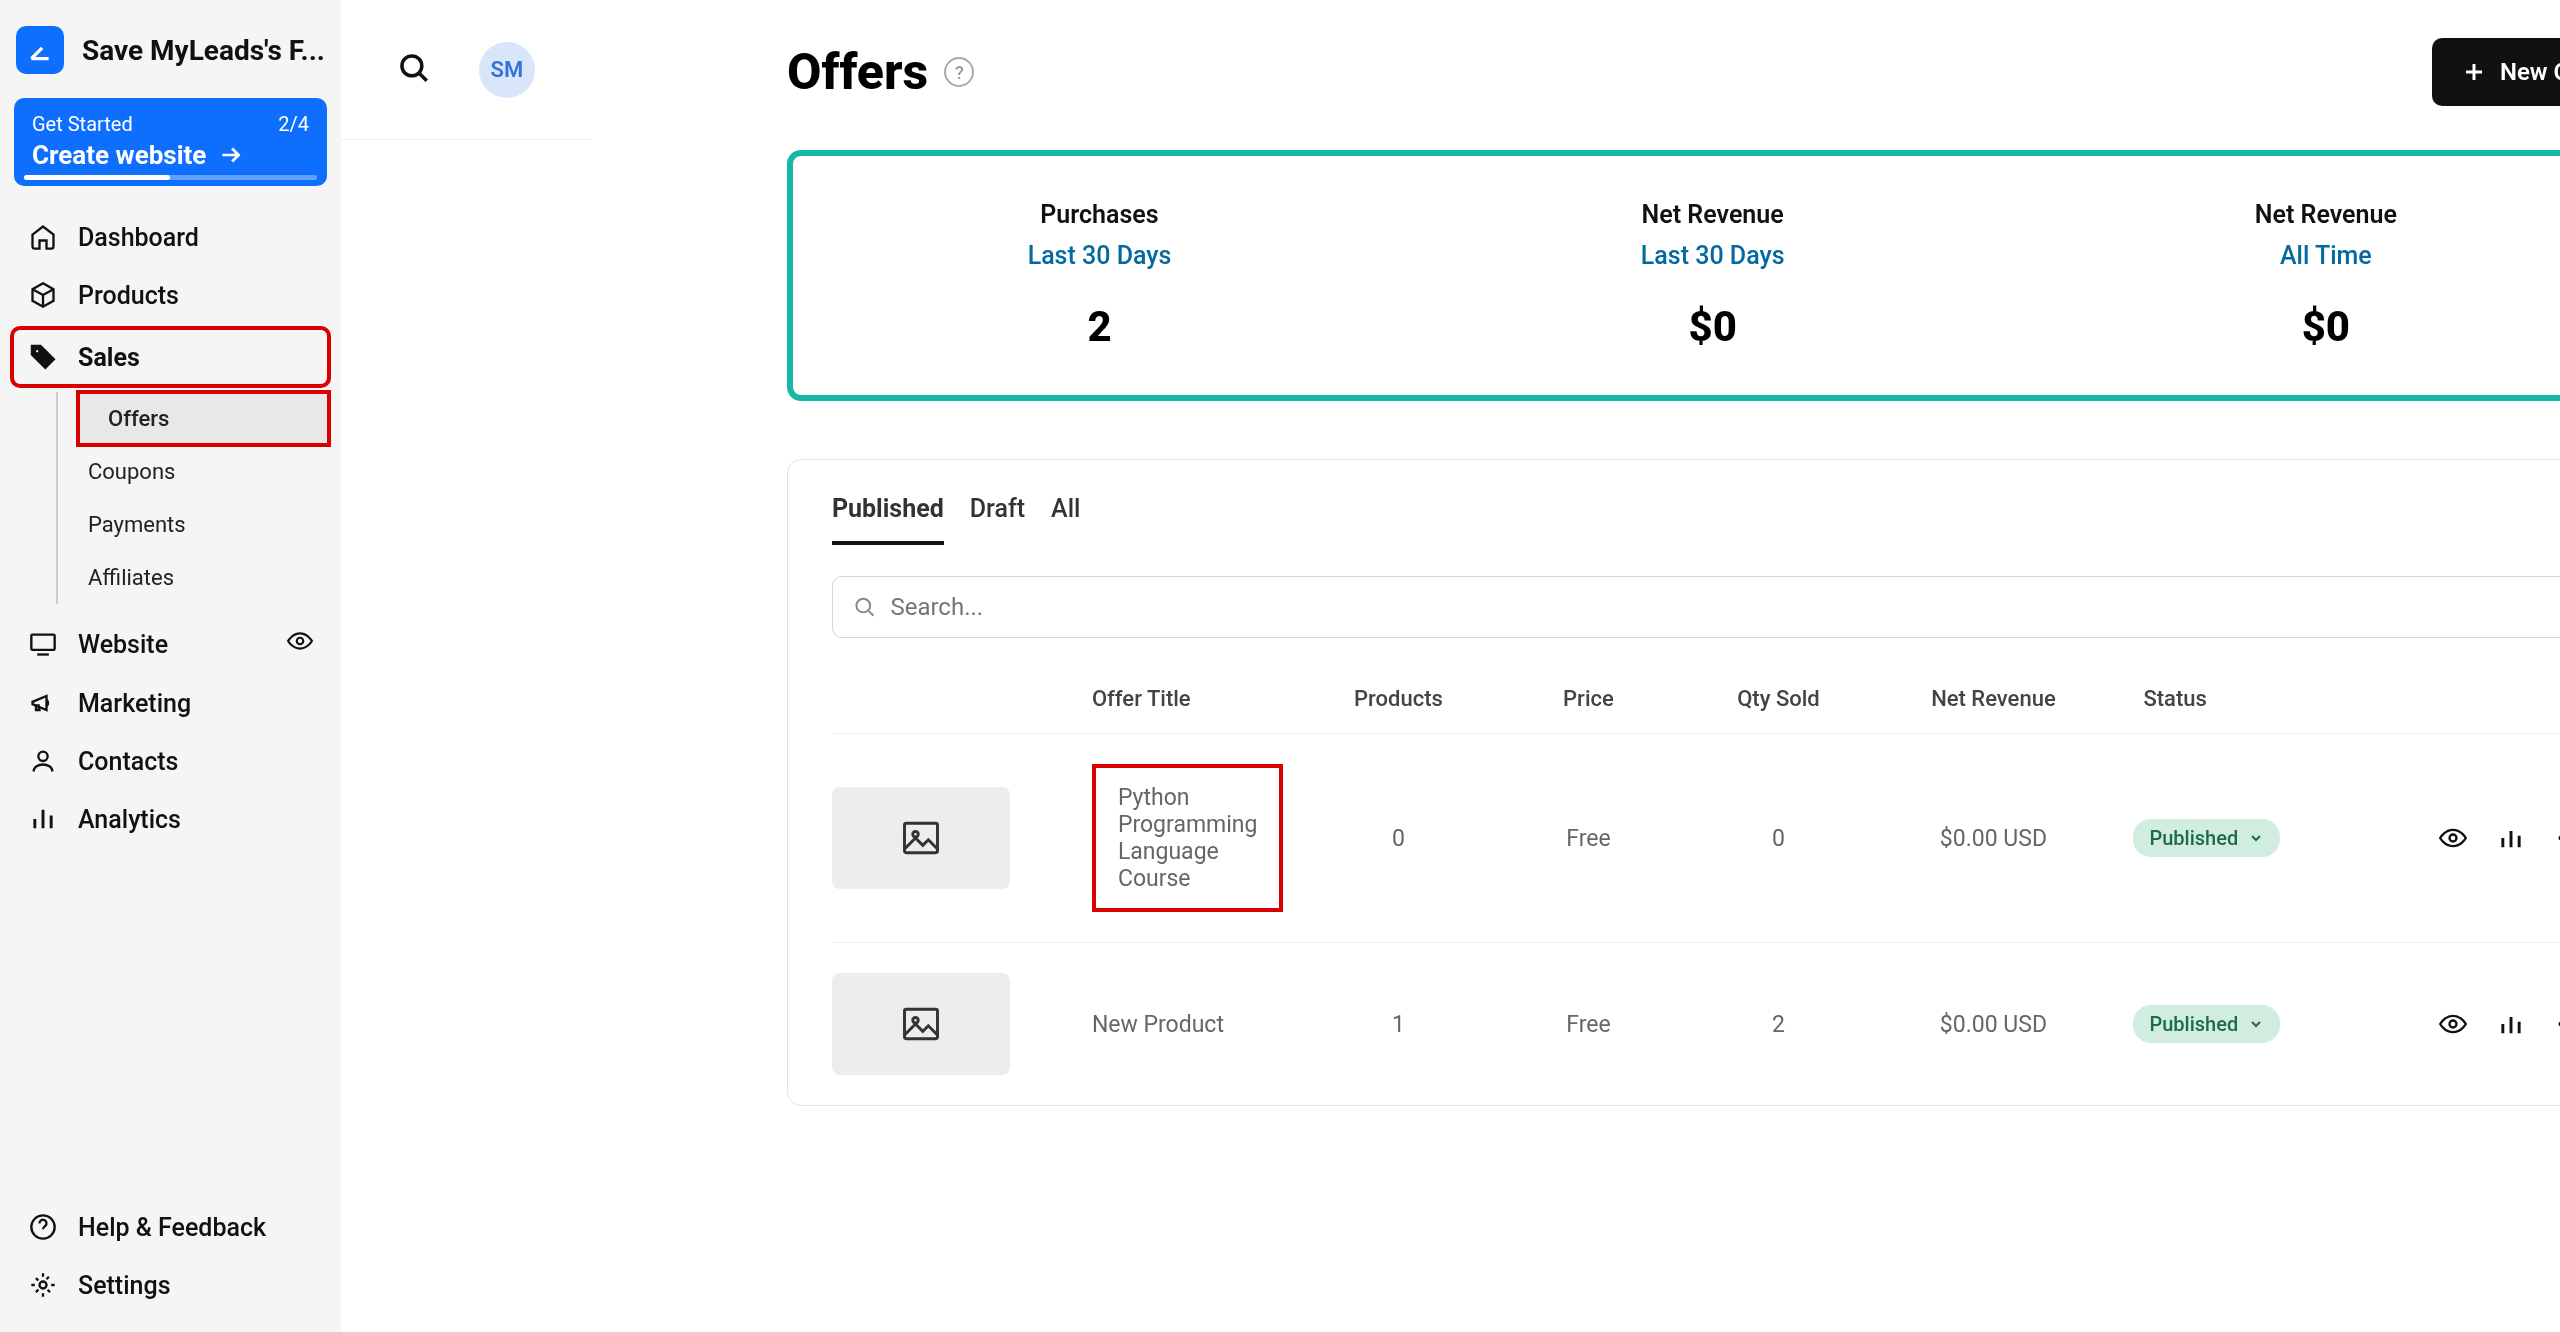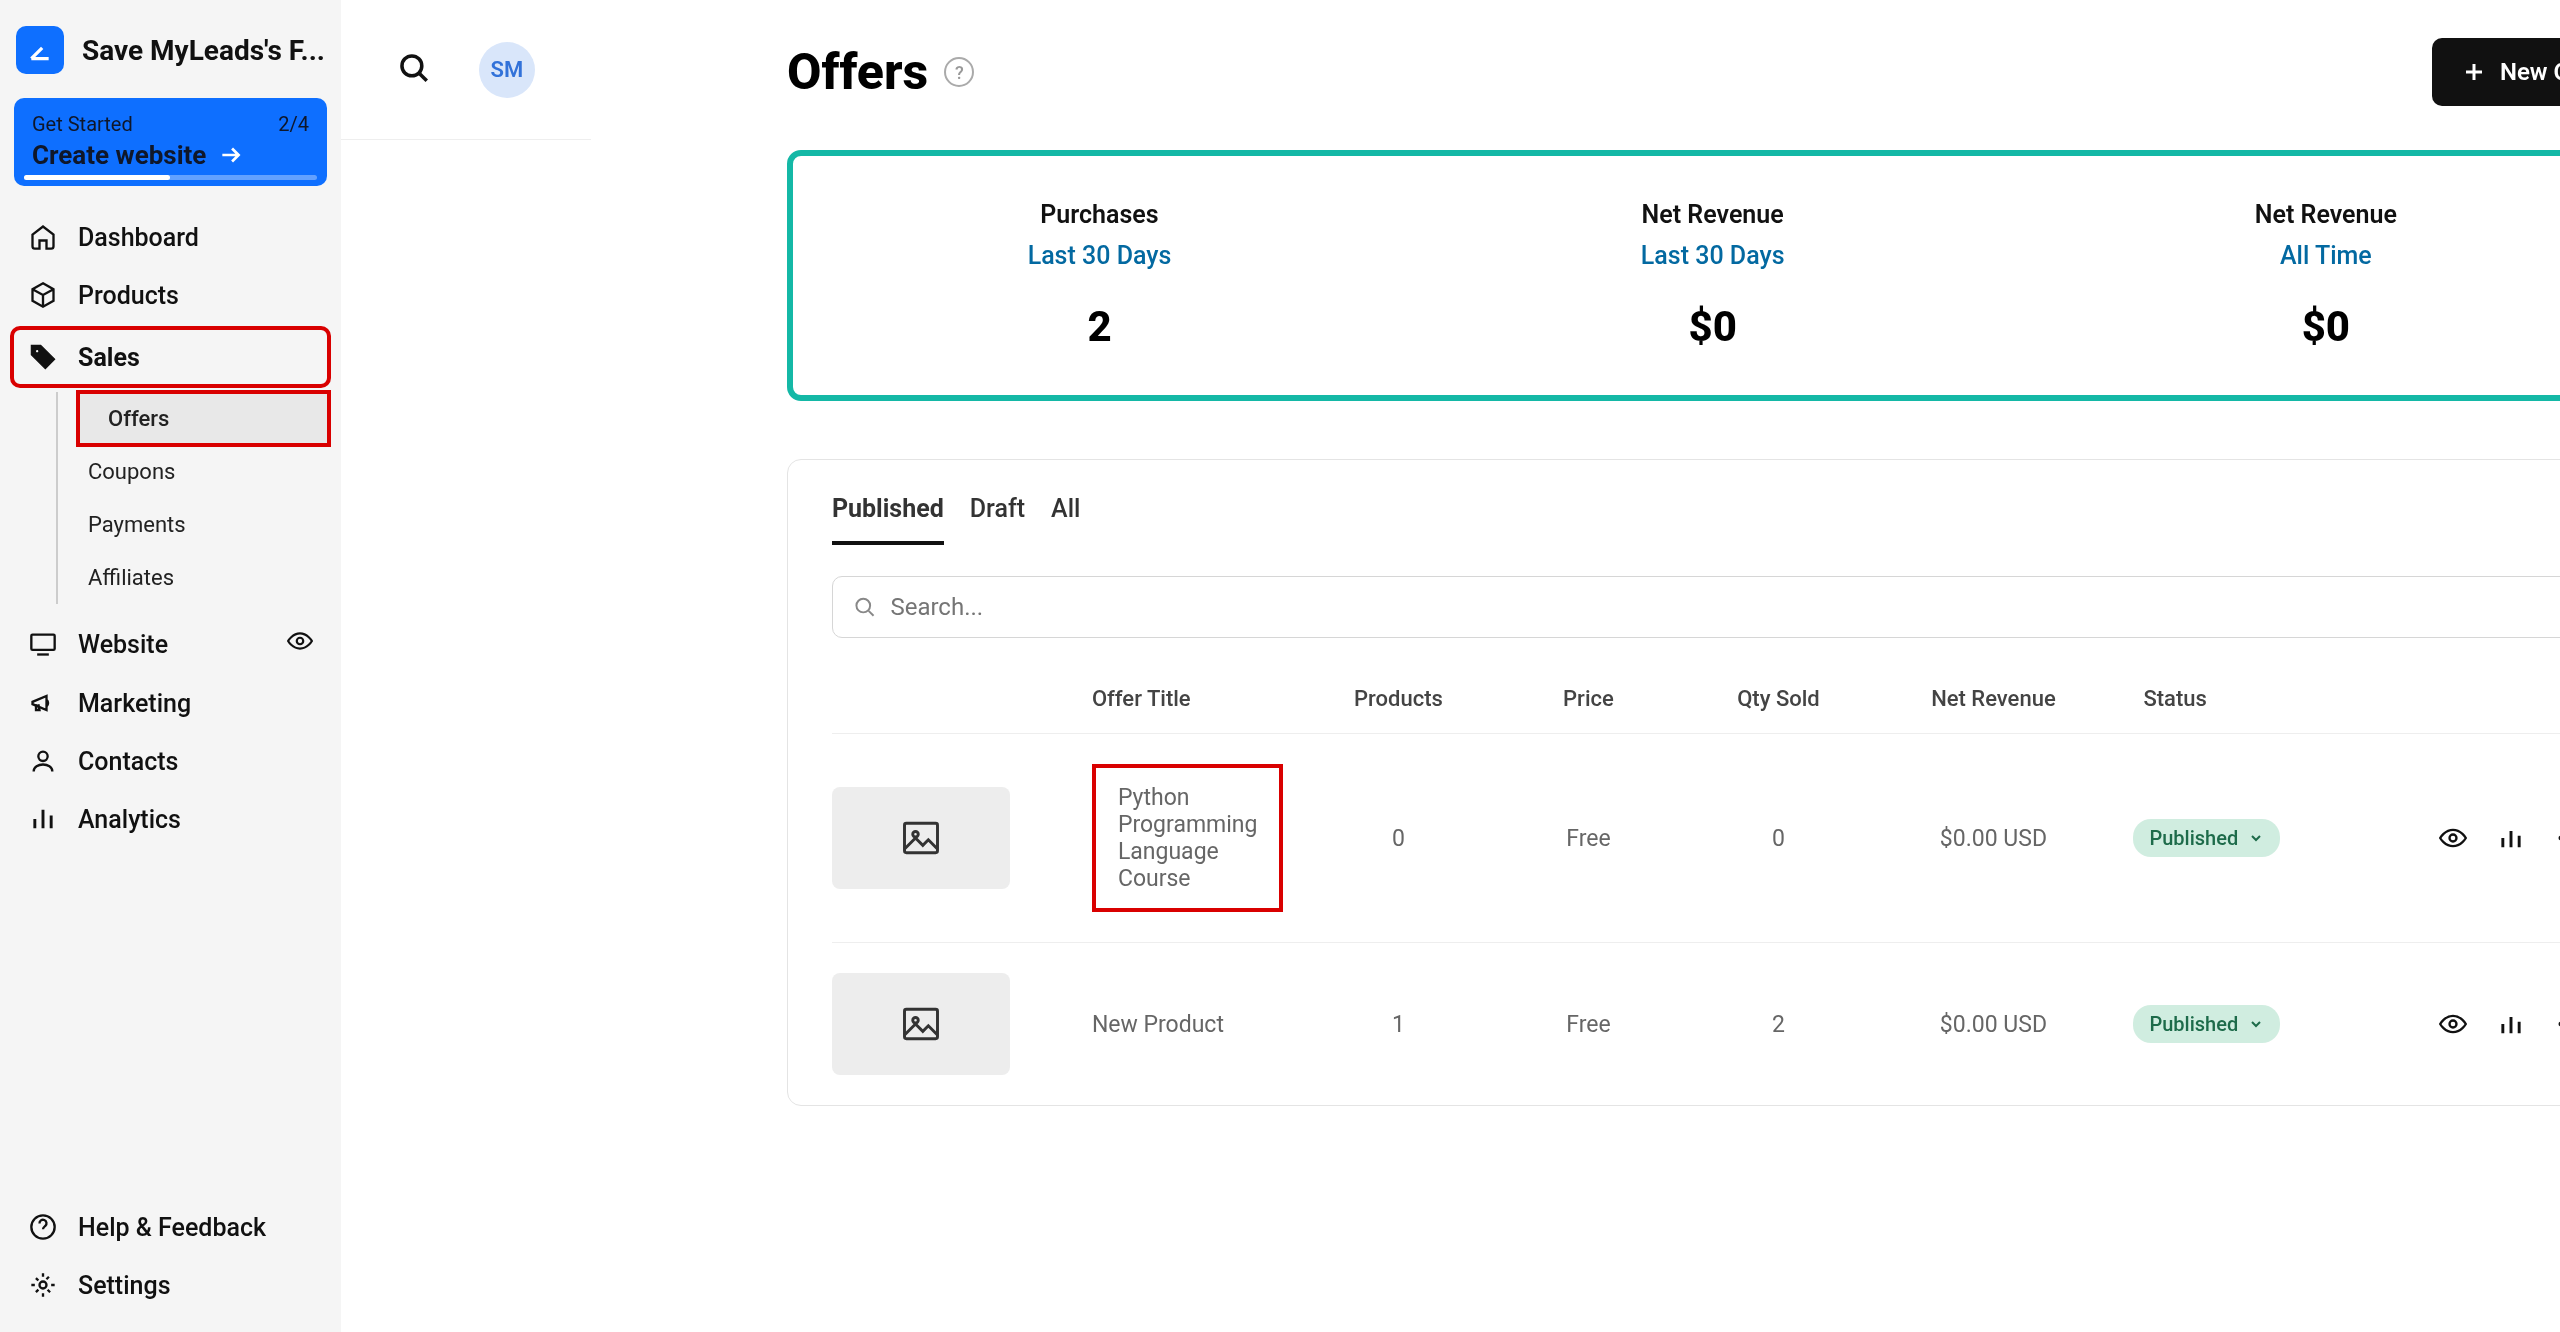--- a/index.html
+++ b/index.html
@@ -7,21 +7,21 @@
 
 .app { display: flex; width: 2248px; height: 1332px; }
 
 
 .sidebar { width: 372px; background: #f5f5f5; display: flex; flex-direction: column; padding: 18px 12px; }
 .brand-row { display: flex; align-items: center; gap: 18px; padding: 8px 4px 18px 4px; }
 .brand-logo { width: 48px; height: 48px; background: #0e6fff; border-radius: 10px; display: flex; align-items: center; justify-content: center; }
 .brand-logo svg { width: 26px; height: 26px; }
 .brand-text { font-size: 28px; font-weight: 700; color: #111; white-space: nowrap; overflow: hidden; text-overflow: ellipsis; max-width: 270px; }
 
-.get-started { background: #0e6fff; border-radius: 10px; padding: 14px 18px 16px 18px; color: #0f172a; margin: 6px 2px 22px 2px; position: relative; }
+.get-started { background: #0e6fff; border-radius: 10px; padding: 14px 18px 16px 18px; color: #ffffff; margin: 6px 2px 22px 2px; position: relative; }
 .gs-top { display: flex; justify-content: space-between; font-size: 20px; }
 .gs-title { font-size: 26px; font-weight: 700; margin-top: 4px; display: flex; align-items: center; gap: 12px; }
 .gs-bar { position: absolute; bottom: 6px; left: 10px; right: 10px; height: 5px; background: rgba(255,255,255,0.35); border-radius: 3px; }
 .gs-bar-fill { width: 50%; height: 100%; background: #fff; border-radius: 3px; }
 
 .nav-item { display: flex; align-items: center; gap: 20px; padding: 14px 16px; border-radius: 8px; cursor: pointer; font-size: 25px; color: #111; font-weight: 500; }
 .nav-item.active { font-weight: 700; }
 .nav-item .nav-icon { width: 30px; height: 30px; display: flex; align-items: center; justify-content: center; }
 .nav-item .nav-icon svg { width: 28px; height: 28px; stroke: #111; }
 .nav-item .eye { margin-left: auto; }

